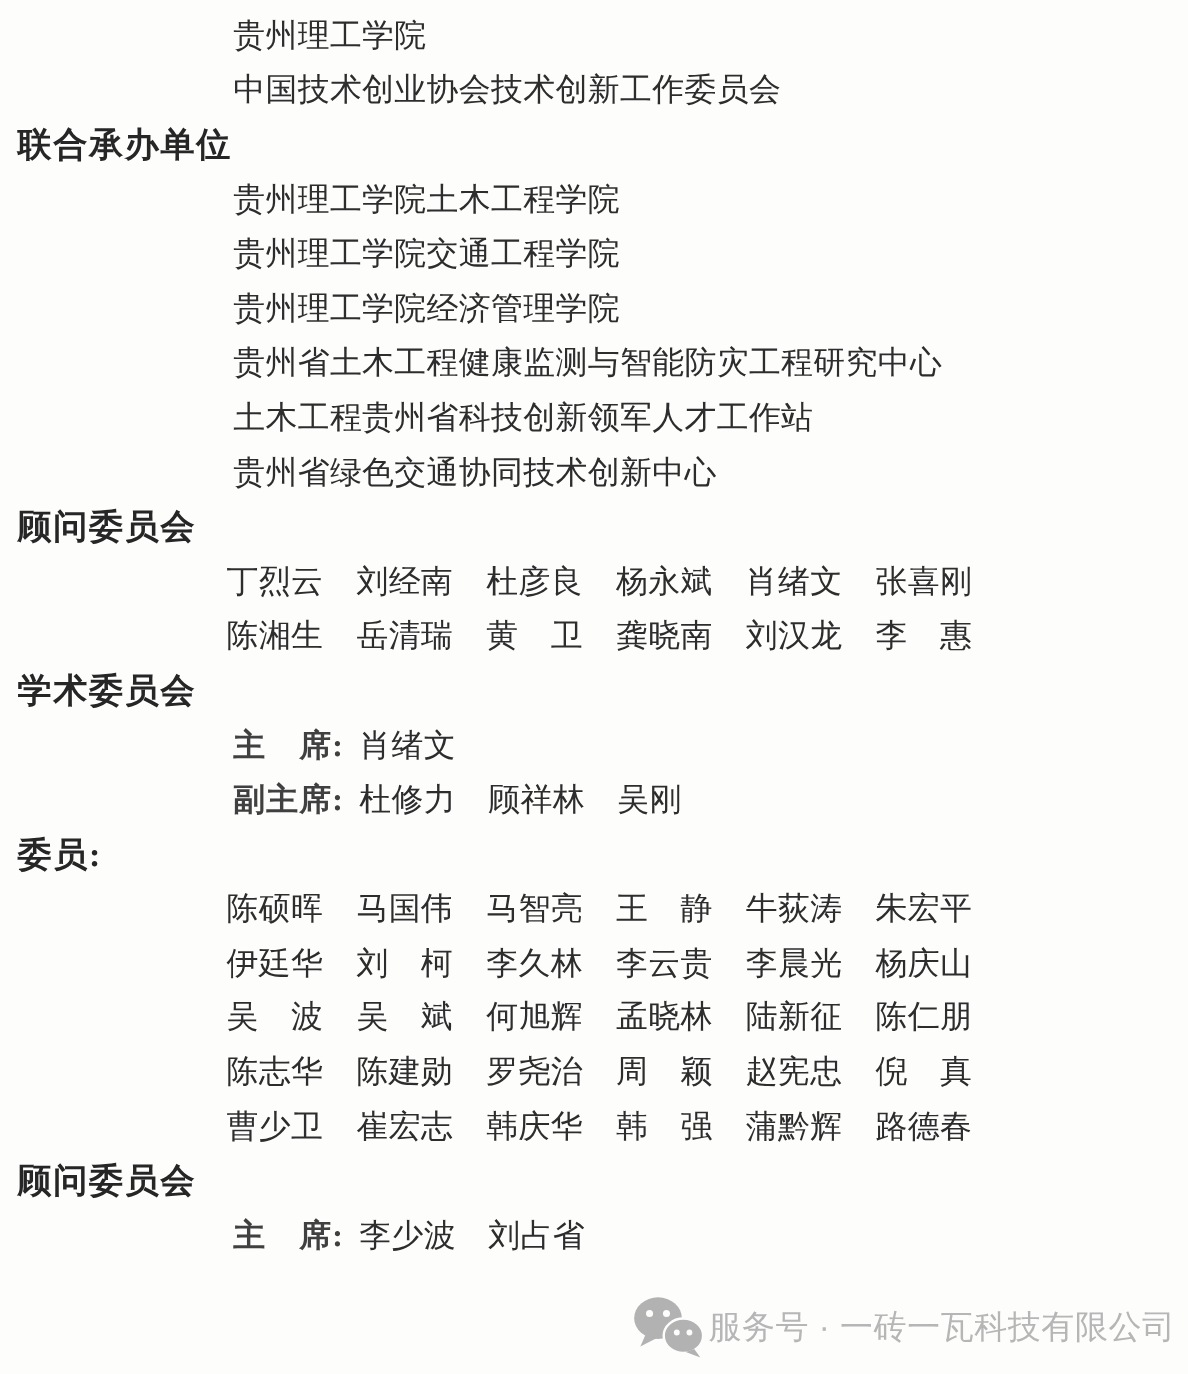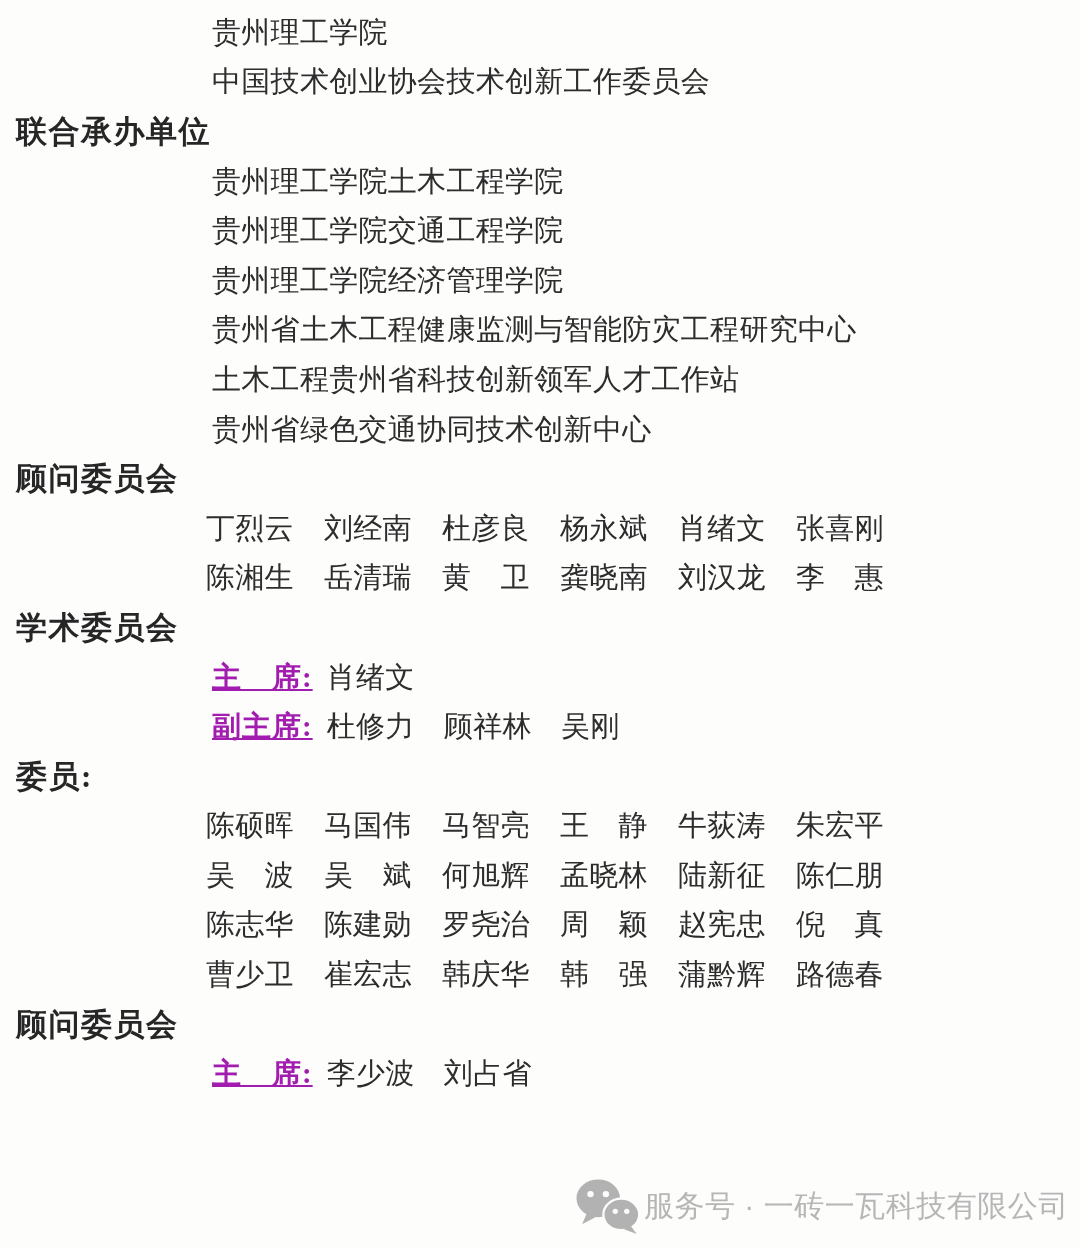--- a/index.html
+++ b/index.html
@@ -27,21 +27,21 @@
   .line.heading {
     font-weight: bold;
     font-size: 31px;
     letter-spacing: 1.5px;
     color: #262626;
     padding-left: 16px;
   }
   .line.names { padding-left: 206px; }
   .names-inner { display: flex; gap: 28px; }
   .member-name { min-width: 90px; white-space: pre; }
-  .role-label { font-weight: bold; letter-spacing: 1px; color: #a21caf; white-space: pre; text-decoration: underline; }
+  .role-label { font-weight: bold; letter-spacing: 1px; color: #404040; white-space: pre; }
   .role-value { margin-left: 14px; white-space: pre; }
   #watermark {
     position: absolute;
     left: 574px;
     top: 1178px;
     display: flex;
     align-items: center;
     gap: 2px;
     color: #b6b6b6;
   }
@@ -68,20 +68,21 @@
       <div class="line plain">土木工程贵州省科技创新领军人才工作站</div>
       <div class="line plain">贵州省绿色交通协同技术创新中心</div>
       <div class="line heading">顾问委员会</div>
       <div class="line names"><div class="names-inner"><span class="member-name">丁烈云</span><span class="member-name">刘经南</span><span class="member-name">杜彦良</span><span class="member-name">杨永斌</span><span class="member-name">肖绪文</span><span class="member-name">张喜刚</span></div></div>
       <div class="line names"><div class="names-inner"><span class="member-name">陈湘生</span><span class="member-name">岳清瑞</span><span class="member-name">黄　卫</span><span class="member-name">龚晓南</span><span class="member-name">刘汉龙</span><span class="member-name">李　惠</span></div></div>
       <div class="line heading">学术委员会</div>
       <div class="line labeled"><span class="role-label">主　席:</span><span class="role-value">肖绪文</span></div>
       <div class="line labeled"><span class="role-label">副主席:</span><span class="role-value">杜修力　顾祥林　吴刚</span></div>
       <div class="line heading">委员:</div>
       <div class="line names"><div class="names-inner"><span class="member-name">陈硕晖</span><span class="member-name">马国伟</span><span class="member-name">马智亮</span><span class="member-name">王　静</span><span class="member-name">牛荻涛</span><span class="member-name">朱宏平</span></div></div>
+      <div class="line names"><div class="names-inner"><span class="member-name">伊廷华</span><span class="member-name">刘　柯</span><span class="member-name">李久林</span><span class="member-name">李云贵</span><span class="member-name">李晨光</span><span class="member-name">杨庆山</span></div></div>
       <div class="line names"><div class="names-inner"><span class="member-name">吴　波</span><span class="member-name">吴　斌</span><span class="member-name">何旭辉</span><span class="member-name">孟晓林</span><span class="member-name">陆新征</span><span class="member-name">陈仁朋</span></div></div>
       <div class="line names"><div class="names-inner"><span class="member-name">陈志华</span><span class="member-name">陈建勋</span><span class="member-name">罗尧治</span><span class="member-name">周　颖</span><span class="member-name">赵宪忠</span><span class="member-name">倪　真</span></div></div>
       <div class="line names"><div class="names-inner"><span class="member-name">曹少卫</span><span class="member-name">崔宏志</span><span class="member-name">韩庆华</span><span class="member-name">韩　强</span><span class="member-name">蒲黔辉</span><span class="member-name">路德春</span></div></div>
       <div class="line heading">顾问委员会</div>
       <div class="line labeled"><span class="role-label">主　席:</span><span class="role-value">李少波　刘占省</span></div>
     </div>
 
   <div id="watermark">
     <span>
       <svg width="68" height="56" viewBox="0 0 48 40">

